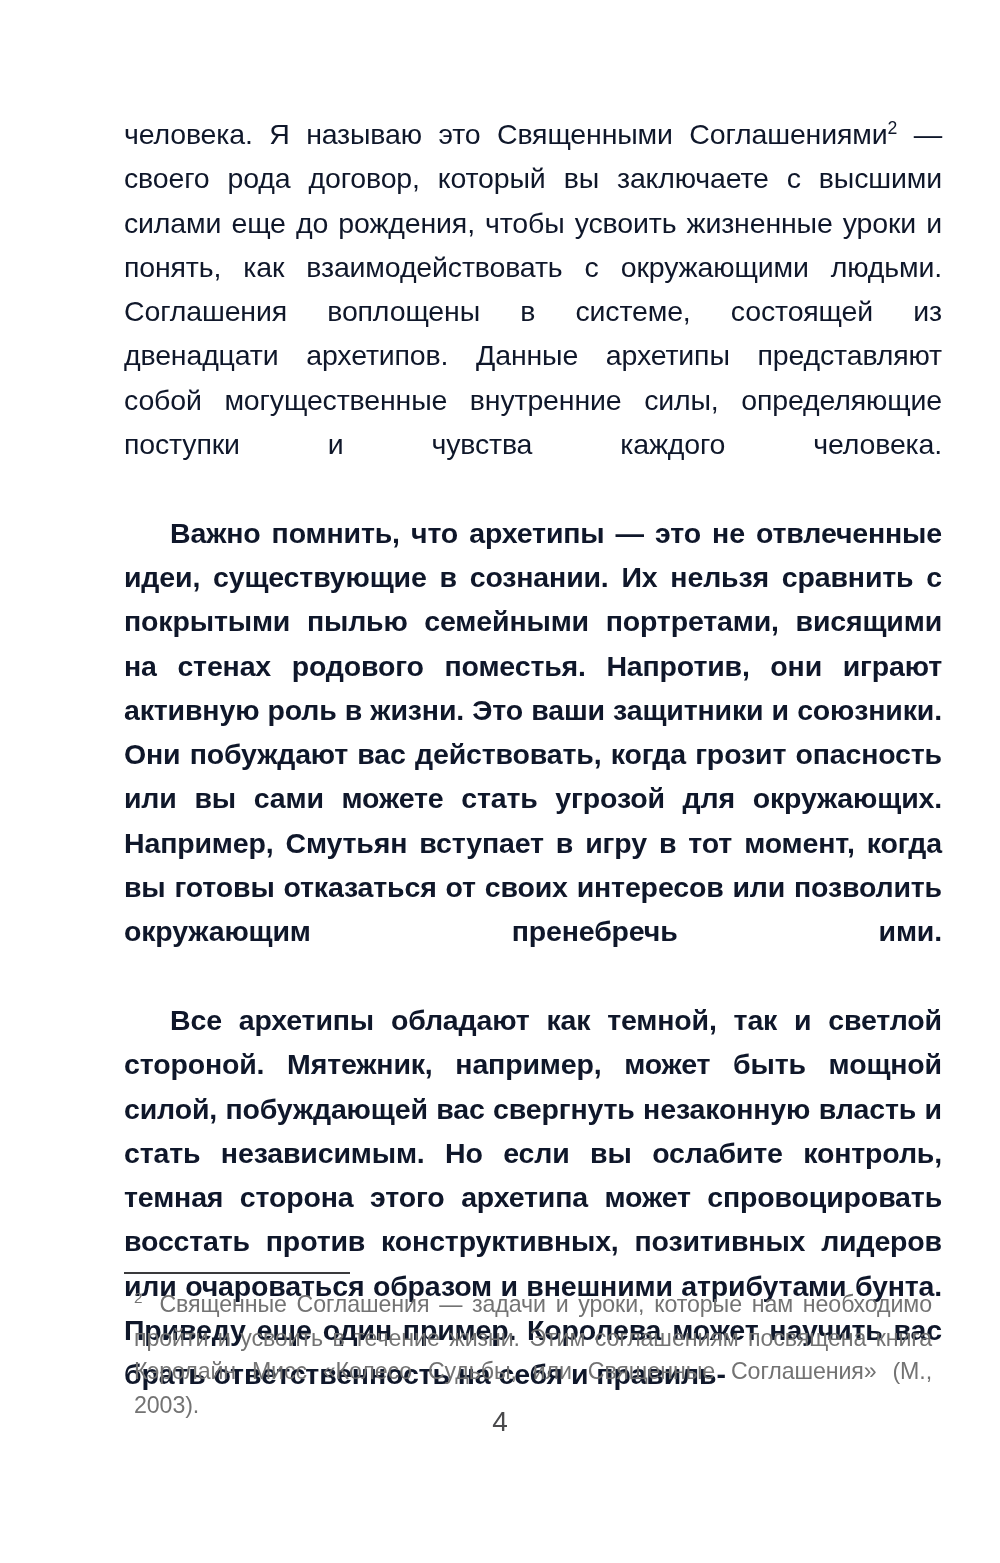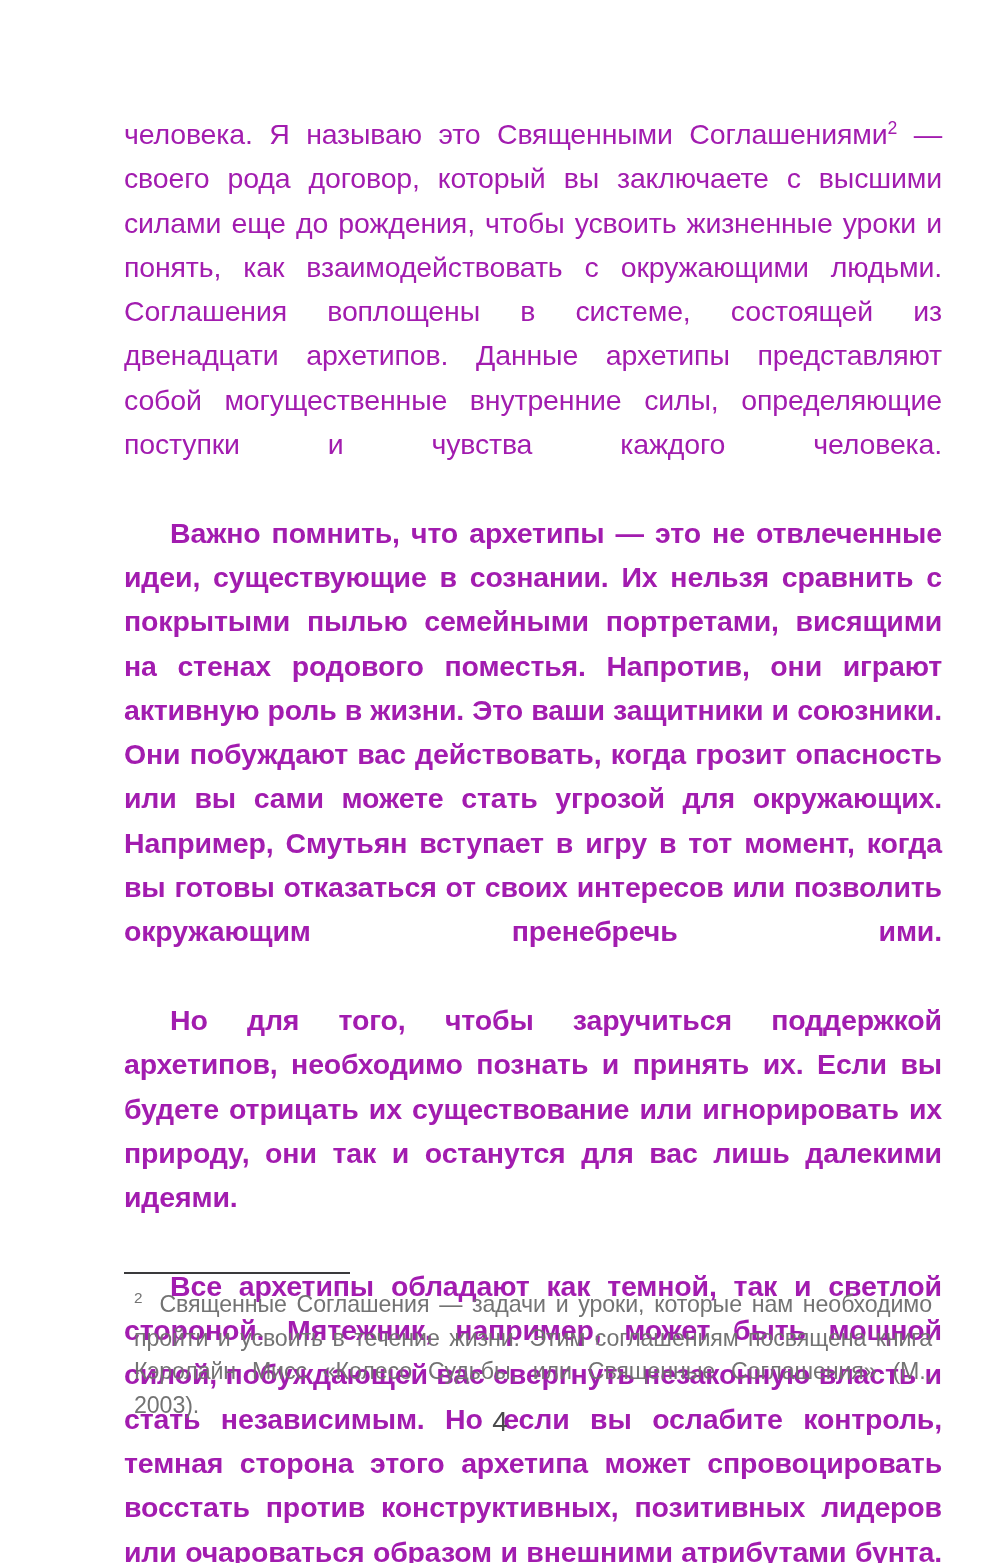--- a/index.html
+++ b/index.html
@@ -23,21 +23,21 @@
     left: 124px;
     top: 112px;
     width: 818px;
   }
 
   .body-text {
     font-family: "Liberation Sans Narrow", "Liberation Sans", sans-serif;
     font-stretch: condensed;
     font-size: 28.5px;
     line-height: 44.3px;
-    color: #a21caf;
+    color: #0f172a;
     text-align: justify;
     text-justify: inter-word;
     margin: 0;
     letter-spacing: -0.15px;
     word-spacing: 0.2px;
     -webkit-font-smoothing: antialiased;
   }
 
   .body-text.indented {
     text-indent: 46px;
@@ -110,21 +110,20 @@
 <body>
 
 <div class="page">
 
   <div class="text-column">
 
     <p class="body-text last-line-justify"><span>человека. Я называю это Священными Соглашениями</span><sup class="fn-marker">2</sup><span> — своего рода договор, который вы заключаете с высшими силами еще до рождения, чтобы усвоить жизненные уроки и понять, как взаимодействовать с окружающими людьми. Соглашения воплощены в системе, состоящей из двенадцати архетипов. Данные архетипы представляют собой могущественные внутренние силы, определяющие поступки и чувства каждого человека.</span></p>
 
     <p class="body-text indented last-line-justify">Важно помнить, что архетипы — это не отвлеченные идеи, существующие в сознании. Их нельзя сравнить с покрытыми пылью семейными портретами, висящими на стенах родового поместья. Напротив, они играют активную роль в жизни. Это ваши защитники и союзники. Они побуждают вас действовать, когда грозит опасность или вы сами можете стать угрозой для окружающих. Например, Смутьян вступает в игру в тот момент, когда вы готовы отказаться от своих интересов или позволить окружающим пренебречь ими.</p>
 
-    <p class="body-text indented last-line-justify">Но для того, чтобы заручиться поддержкой архетипов, необходимо познать и принять их. Если вы будете отрицать их существование или игнорировать их природу, они так и останутся для вас лишь далекими идеями.</p>
 
     <p class="body-text indented">Все архетипы обладают как темной, так и светлой стороной. Мятежник, например, может быть мощной силой, побуждающей вас свергнуть незаконную власть и стать независимым. Но если вы ослабите контроль, темная сторона этого архетипа может спровоцировать восстать против конструктивных, позитивных лидеров или очароваться образом и внешними атрибутами бунта. Приведу еще один пример. Королева может научить вас брать ответственность на себя и правиль-</p>
 
   </div>
 
   <div class="footnote-block">
     <hr class="footnote-rule">
     <p class="footnote-text"><sup class="fn-num">2</sup><span class="fn-gap"></span><span>Священные Соглашения — задачи и уроки, которые нам необходимо пройти и усвоить в течение жизни. Этим соглашениям посвящена книга Кэролайн Мисс «Колесо Судьбы, или Священные Соглашения» (М., 2003).</span></p>
   </div>
 

